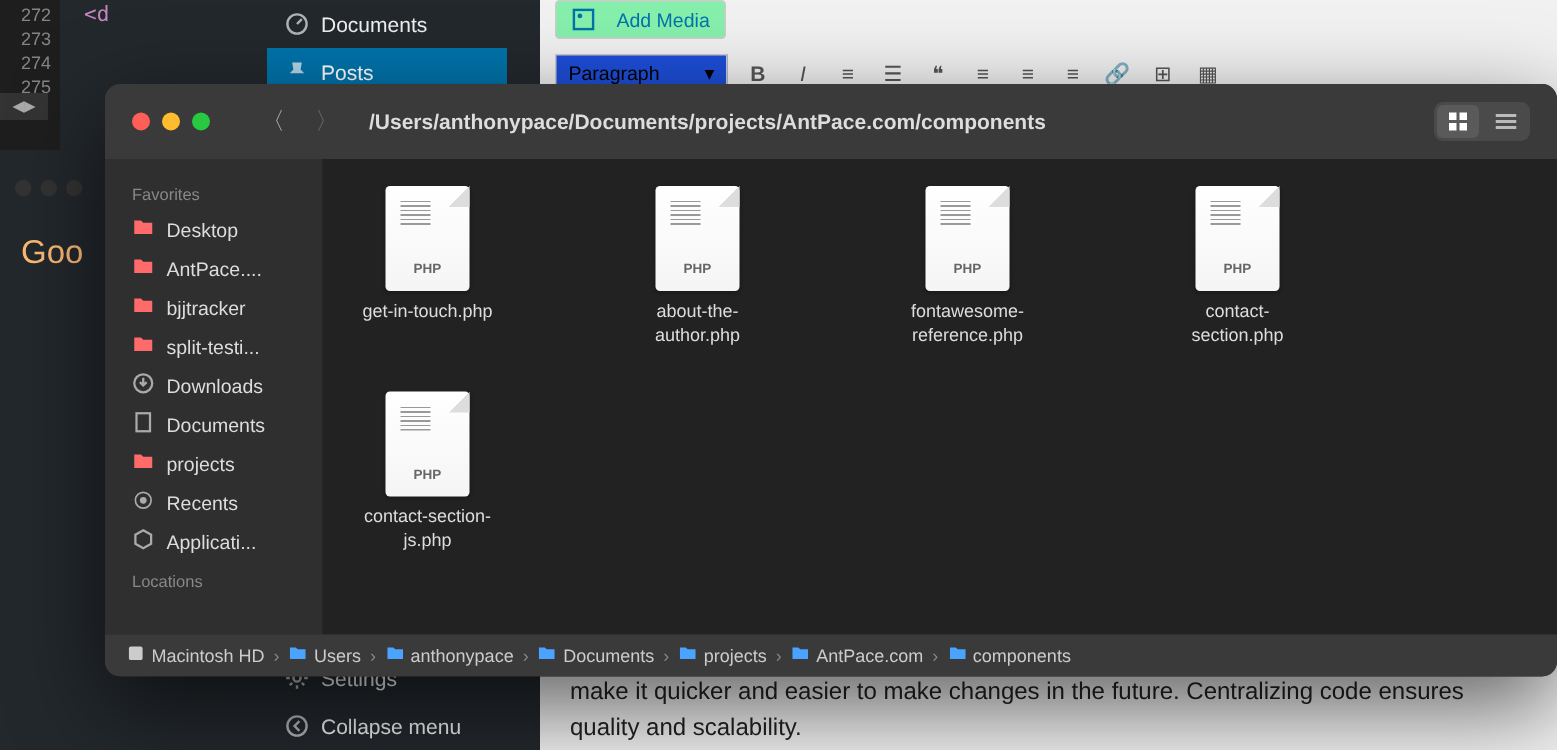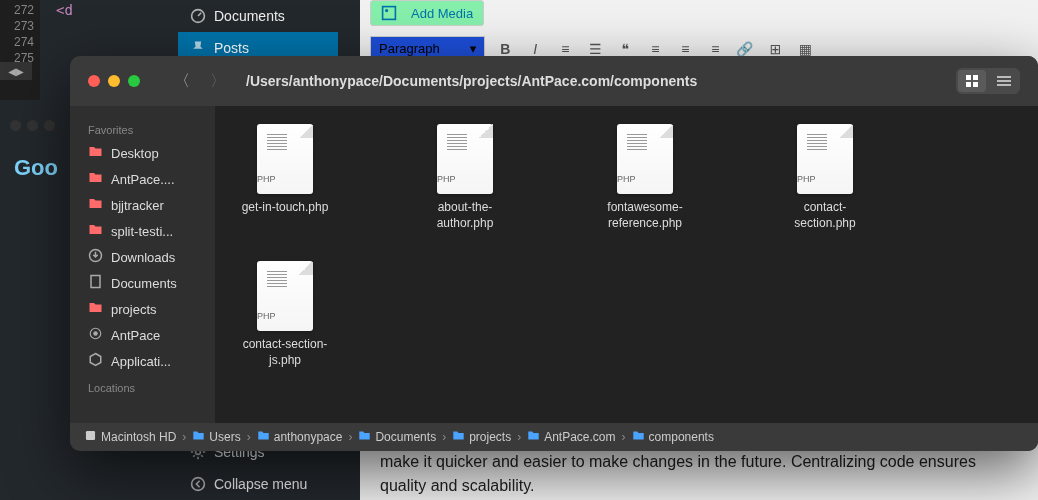--- a/index.html
+++ b/index.html
@@ -19,21 +19,21 @@
 
 
 .wp-content{position:absolute;left:360px;top:0;right:0;height:500px;background:#f1f1f1}
 .add-media{position:absolute;left:10px;top:0;padding:4px 10px;border:1px solid #ccc;background:#86efac;color:#0073aa;font-size:13px;display:flex;align-items:center;gap:14px;border-radius:3px}
 .toolbar{position:absolute;left:0;top:30px;right:0;padding:6px 10px;display:flex;align-items:center;gap:10px;border-bottom:1px solid #ddd}
 .para-sel{border:1px solid #ccc;padding:4px 8px;font-size:13px;background:#1d4ed8;display:flex;align-items:center;gap:30px}
 .tb-btn{width:20px;height:20px;display:flex;align-items:center;justify-content:center;color:#555;font-size:14px}
 .editor-text{position:absolute;left:20px;top:450px;right:20px;color:#222;font-size:16px;line-height:1.5}
 
 
-.goo{position:absolute;left:14px;top:155px;color:#7dd3fc;font-size:22px;font-weight:700}
+.goo{position:absolute;left:14px;top:155px;color:#fdba74;font-size:22px;font-weight:400}
 .tabdots{position:absolute;left:10px;top:120px;display:flex;gap:6px}
 .tabdot{width:11px;height:11px;border-radius:50%;background:#333}
 
 
 .finder{position:absolute;left:70px;top:56px;width:968px;height:395px;background:#2a2a2a;border-radius:10px;box-shadow:0 20px 60px rgba(0,0,0,.6);display:flex;flex-direction:column;overflow:hidden}
 .titlebar{height:50px;display:flex;align-items:center;background:#3a3a3a;padding:0 18px;gap:14px}
 .tl{display:flex;gap:8px}
 .tlbtn{width:12px;height:12px;border-radius:50%}
 .red{background:#ff5f57}.yel{background:#febc2e}.grn{background:#28c840}
 .nav-arrows{display:flex;gap:20px;margin-left:20px;color:#aaa}
@@ -45,21 +45,21 @@
 .finder-body{flex:1;display:flex;min-height:0}
 .fside{width:145px;background:#2f2f2f;padding:10px 0;overflow-y:auto;font-size:13px}
 .fside-head{color:#888;font-size:11px;font-weight:400;padding:4px 18px;margin-top:4px}
 .fside-item{display:flex;align-items:center;gap:8px;padding:4px 18px;color:#ddd}
 .fside-item svg{width:15px;height:15px}
 
 .files{flex:1;background:#222;padding:18px 20px;display:flex;flex-wrap:wrap;align-content:flex-start;gap:30px 80px;overflow-y:auto}
 .file{width:100px;display:flex;flex-direction:column;align-items:center;gap:6px}
 .ficon{width:56px;height:70px;background:linear-gradient(#fff,#f5f5f5);border-radius:3px;position:relative;box-shadow:0 1px 3px rgba(0,0,0,.3)}
 .ficon::before{content:"";position:absolute;top:0;right:0;width:14px;height:14px;background:linear-gradient(135deg,transparent 50%,#ddd 50%)}
-.ficon .ext{position:absolute;bottom:10px;left:0;right:0;text-align:left;font-size:9px;font-weight:400;color:#666}
+.ficon .ext{position:absolute;bottom:10px;left:0;right:0;text-align:center;font-size:9px;font-weight:700;color:#666}
 .ficon .sq{position:absolute;top:10px;left:10px;width:20px;height:16px;background:repeating-linear-gradient(#999,#999 1px,transparent 1px,transparent 3px)}
 .fname{color:#ddd;font-size:12px;text-align:center;line-height:1.3;word-break:break-word}
 
 .crumbs{height:28px;background:#3a3a3a;display:flex;align-items:center;padding:0 14px;gap:6px;font-size:12px;color:#ccc}
 .crumb{display:flex;align-items:center;gap:4px}
 .crumb svg{width:13px;height:13px}
 .csep{color:#888}
 </style>
 </head>
 <body>
@@ -220,21 +220,21 @@
             <span><svg viewBox="0 0 20 20">
                 <path fill="#ff6b6b" d="M2 4h6l2 2h8v10H2z"></path>
               </svg></span>
             <span>projects</span>
           </div>
           <div class="fside-item">
             <span><svg viewBox="0 0 20 20">
                 <circle cx="10" cy="10" r="3" fill="#aaa"></circle>
                 <circle cx="10" cy="10" r="7" fill="none" stroke="#aaa" stroke-width="1.5"></circle>
               </svg></span>
-            <span>AntPace</span>
+            <span>Recents</span>
           </div>
           <div class="fside-item">
             <span><svg viewBox="0 0 20 20">
                 <path fill="none" stroke="#aaa" stroke-width="2" d="M10 2l7 4v8l-7 4-7-4V6z"></path>
               </svg></span>
             <span>Applicati...</span>
           </div>
         </div>
       <div class="fside-head">Locations</div>
 

